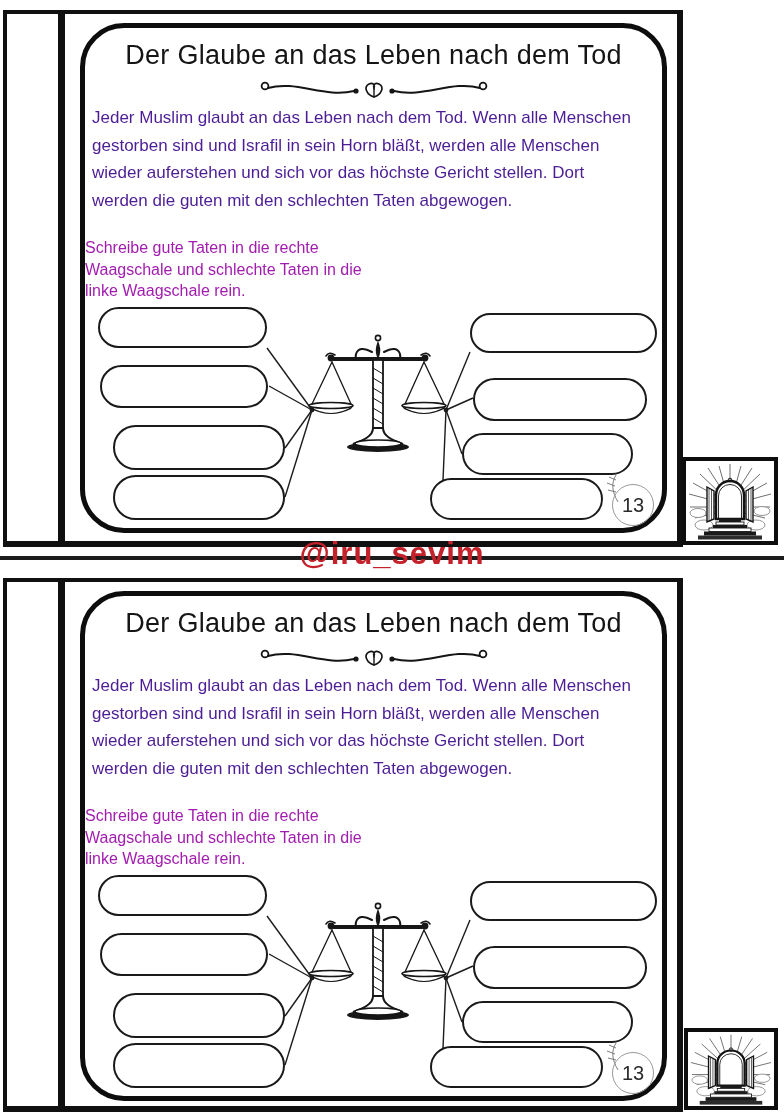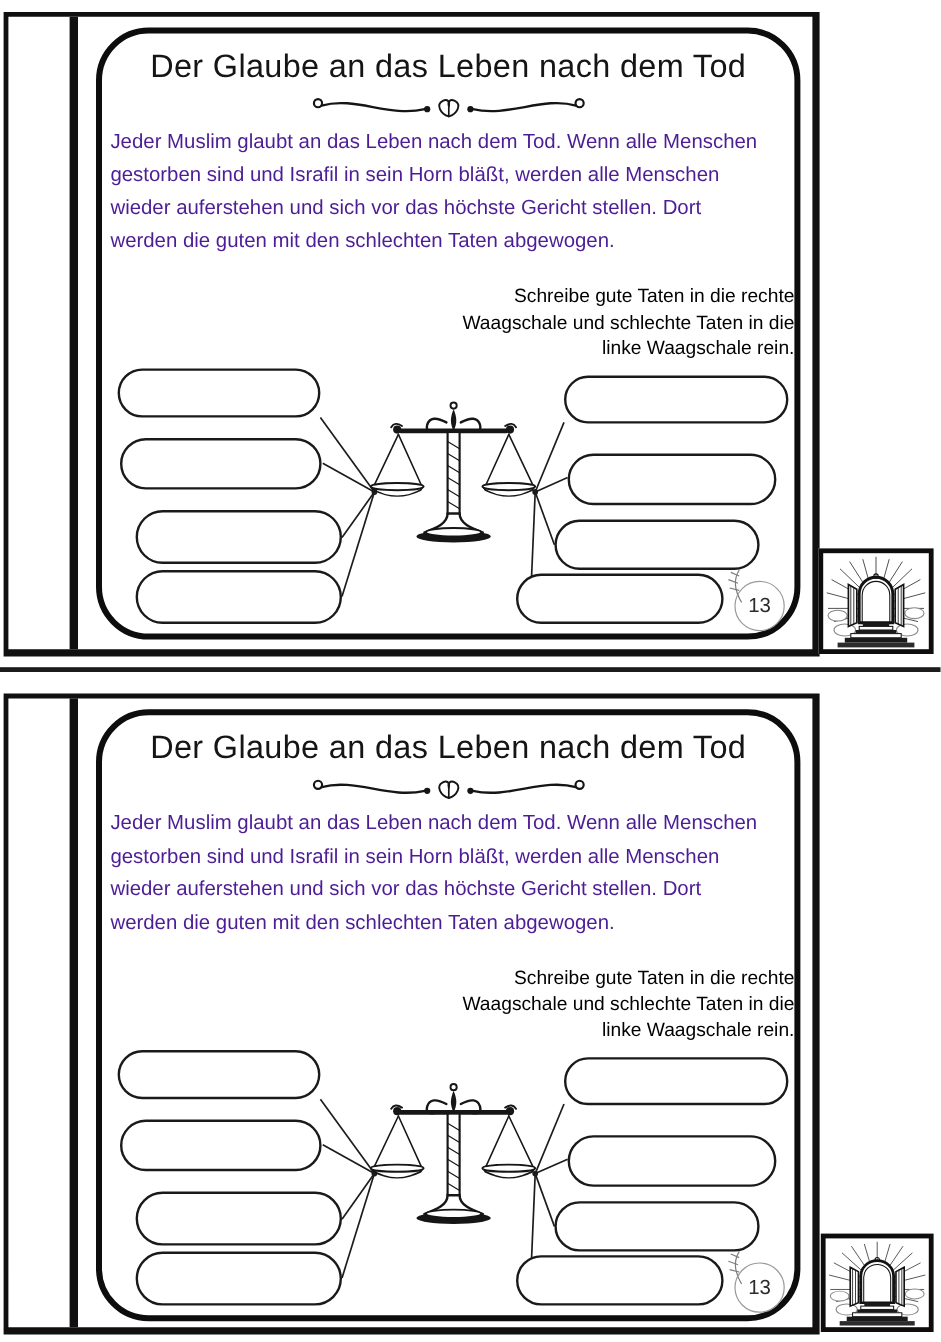--- a/index.html
+++ b/index.html
@@ -14,31 +14,31 @@
   .binding-divider{position:absolute;left:51px;top:0;bottom:0;width:7px;background:#101010;}
 
   
   .card{position:absolute;left:73px;top:9px;width:587px;height:510px;box-sizing:border-box;
         border:5px solid #0d0d0d;border-radius:44px;background:#fff;}
   .card-title{position:absolute;top:8px;left:0;right:0;margin:4px;text-align:center;
               font-size:27px;font-weight:normal;letter-spacing:.3px;color:#151515;white-space:nowrap;}
   .flourish{position:absolute;top:50px;left:50%;transform:translateX(-50%);width:236px;height:24px;}
   .intro{position:absolute;top:76px;left:7px;right:4px;font-size:17px;line-height:27.5px;color:#4c1d95;}
   .pline{white-space:nowrap;}
-  .task{position:absolute;top:209px;left:0;right:0;text-align:right;
-        font-size:16px;line-height:21.5px;color:#000000;padding-left:10px;}
+  .task{position:absolute;top:209px;left:0;right:0;text-align:left;
+        font-size:16px;line-height:21.5px;color:#a21caf;}
 
   .diagram{position:absolute;left:0;top:0;width:577px;height:500px;}
 
   .field{position:absolute;box-sizing:border-box;background:#fff;
          border:2.2px solid #1a1a1a;border-radius:22px;}
 
   .badge{position:absolute;left:527px;top:456px;width:42px;height:42px;box-sizing:border-box;
          border:1.6px solid #9a9a9a;border-radius:50%;display:flex;align-items:center;
-         justify-content:center;font-size:17px;color:#2b2b2b;background:transparent;}
+         justify-content:center;font-size:20px;color:#2b2b2b;background:transparent;}
 
   
   .scan-line{position:absolute;left:0;right:0;top:556px;height:4px;background:#1c1c1c;}
   .watermark{position:absolute;top:536px;left:0;right:0;text-align:center;z-index:6;
              font-size:31px;font-weight:bold;letter-spacing:1px;color:#c4212a;}
 
   
   .stamp{position:absolute;box-sizing:border-box;background:#fff;border:4px solid #0d0d0d;}
   .stamp.first{left:682px;top:457px;width:96px;height:88px;}
   .stamp.second{left:684px;top:1028px;width:94px;height:82px;}
@@ -153,20 +153,21 @@
       <div class="field" style="left:385px;top:285px;width:187px;height:40px;border-radius:20px;"></div>
       <div class="field" style="left:388px;top:350px;width:174px;height:43px;border-radius:22px;"></div>
       <div class="field" style="left:377px;top:405px;width:171px;height:42px;border-radius:21px;"></div>
       <div class="field" style="left:345px;top:450px;width:173px;height:42px;border-radius:21px;"></div>
 
       <div class="badge">13</div>
     </div>
   </section>
 
   <div class="scan-line"></div>
+  <div class="watermark">@iru_sevim</div>
 
   <section class="sheet second">
     <div class="binding-divider"></div>
     <div class="card">
 
       <h1 class="card-title">Der Glaube an das Leben nach dem Tod</h1>
 
       <div class="flourish">
         <svg viewBox="0 0 236 24" width="236" height="24">
             <use href="#flourish-art"></use>

